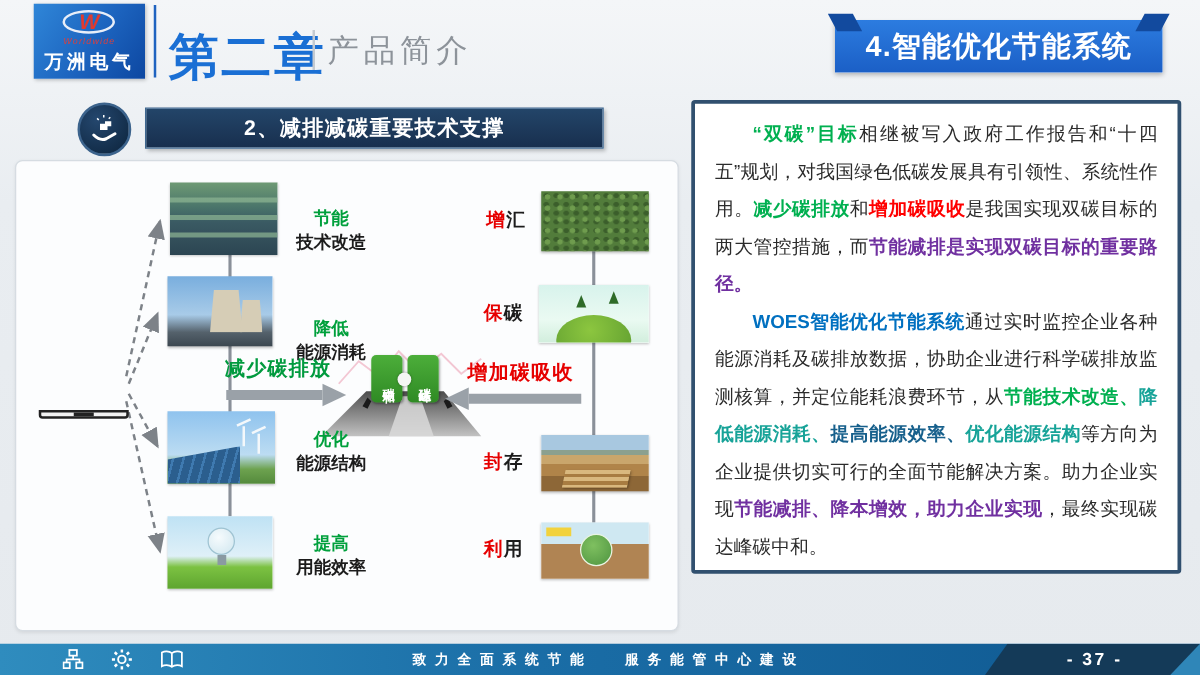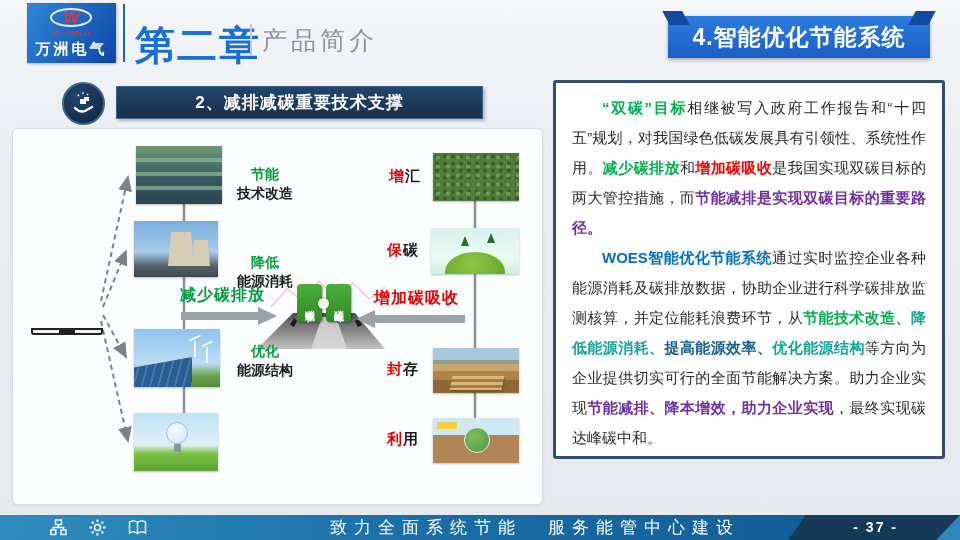--- a/index.html
+++ b/index.html
@@ -99,21 +99,21 @@
   .seg-purple { color:#7030a0; font-weight:bold; }
   .seg-blue { color:#0070c0; font-weight:bold; }
   .seg-teal { color:#17a398; font-weight:bold; }
   .seg-dteal { color:#17608c; font-weight:bold; }
 
   
   .footer { position:absolute; left:0; top:515px; width:960px; height:25px;
     background:linear-gradient(90deg,#2f8cbe 0%,#1a6da6 45%,#0f5890 100%); }
   .footer-icons { position:absolute; left:50px; top:4px; display:flex; gap:22px; align-items:center; }
   .footer-slogan { position:absolute; left:330px; top:0; height:25px; display:flex; gap:26px; align-items:center; }
-  .footer-slogan span { color:#fff; font-size:17px; font-weight:normal; letter-spacing:7px; white-space:nowrap; }
+  .footer-slogan span { color:#fff; font-size:11px; font-weight:bold; letter-spacing:7px; white-space:nowrap; }
   .page-zone { position:absolute; right:0; top:0; width:172px; height:25px; background:#143a58;
     clip-path:polygon(18px 0,100% 0,100% 100%,0 100%); }
   .page-zone::after { content:""; position:absolute; right:0; top:0; width:34px; height:25px; background:#2f86b8;
     clip-path:polygon(100% 0,100% 100%,30% 100%); }
   .page-num { position:absolute; right:62px; top:4px; color:#fff; font-size:14px; font-weight:bold; letter-spacing:2px; z-index:2; }
 </style>
 </head>
 <body>
 
 <div class="slide">
@@ -214,20 +214,24 @@
       <span class="hl">节能</span>
       <span>技术改造</span>
     </div>
     <div class="d-label" style="left:213px;top:104px;margin-top:20px;">
       <span class="hl">降低</span>
       <span>能源消耗</span>
     </div>
     <div class="d-label" style="left:213px;top:213px;">
       <span class="hl">优化</span>
       <span>能源结构</span>
+    </div>
+    <div class="d-label" style="left:213px;top:296px;">
+      <span class="hl">提高</span>
+      <span>用能效率</span>
     </div>
 
     <div class="txt-reduce">减少碳排放</div>
     <div class="txt-increase">增加碳吸收</div>
     <div class="puzzle pz-left">
       <span>碳中和</span>
     </div>
     <div class="puzzle pz-right">
       <span>碳达峰</span>
     </div>

